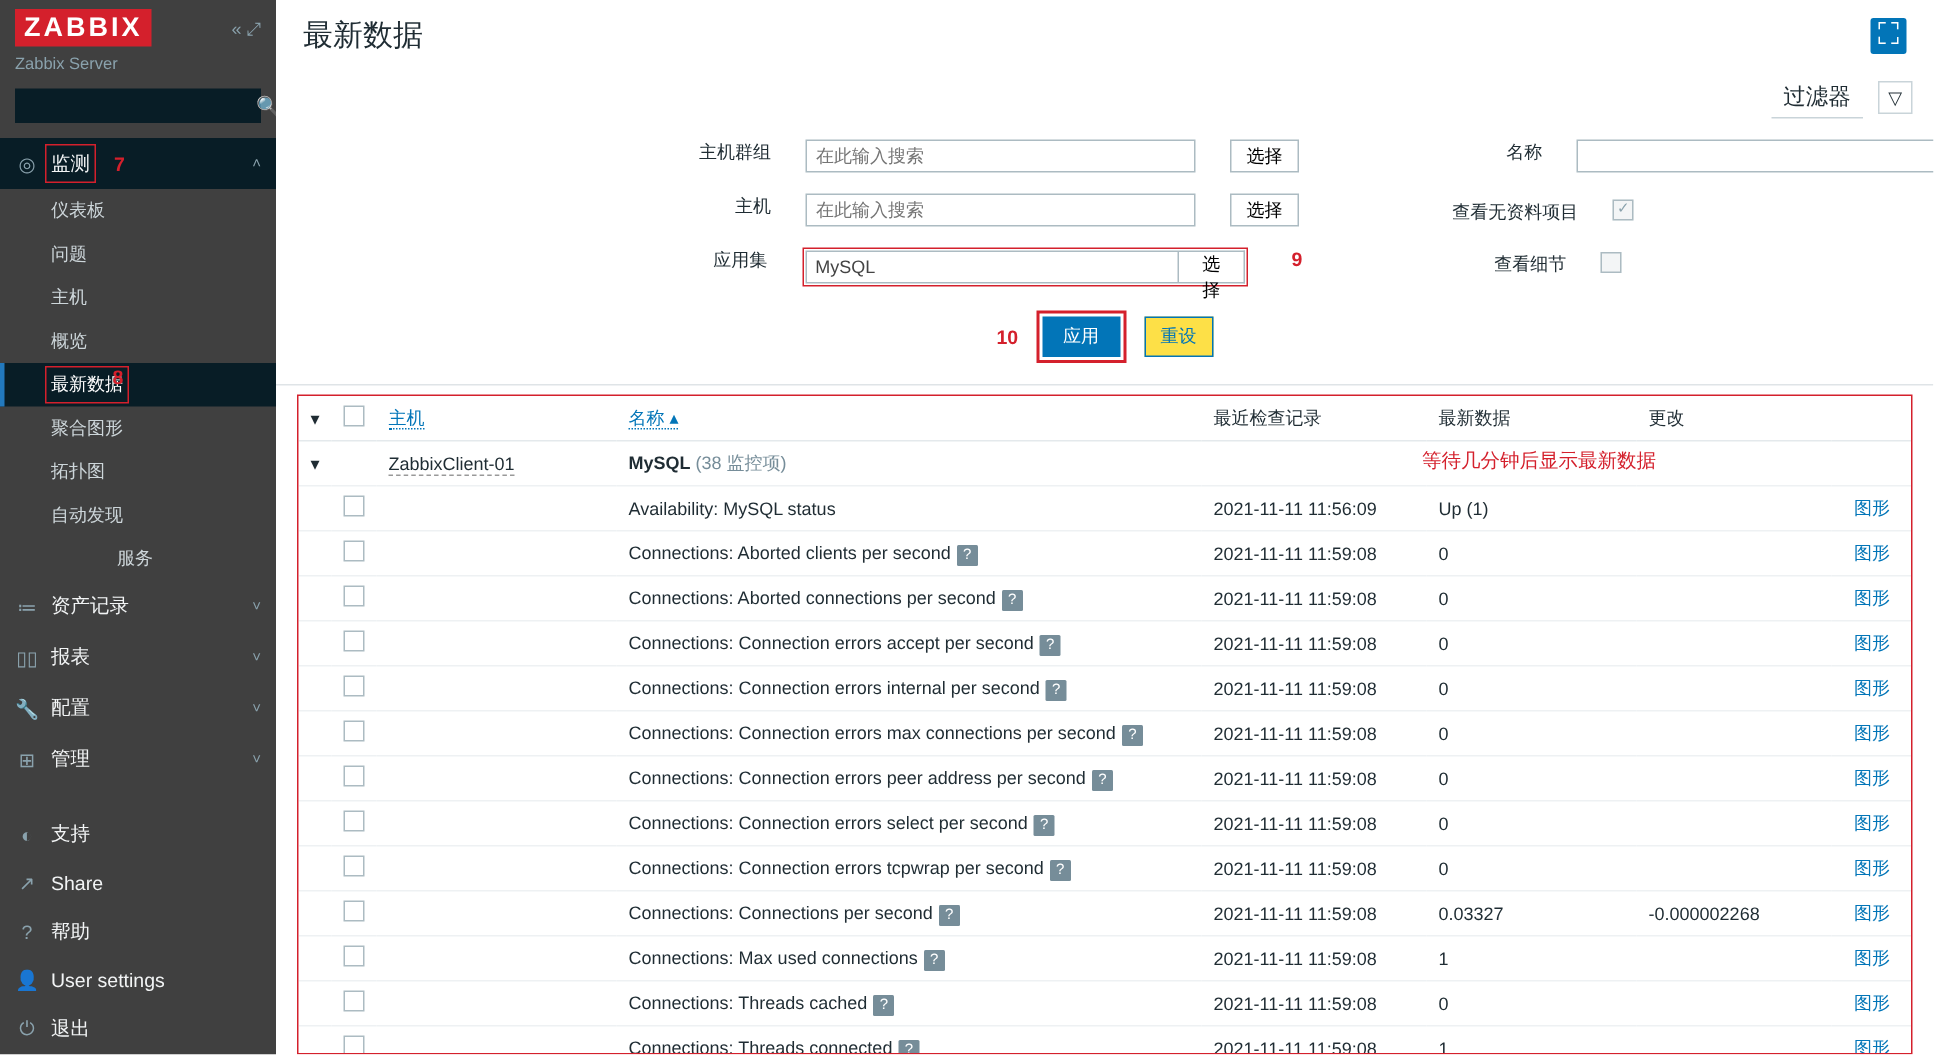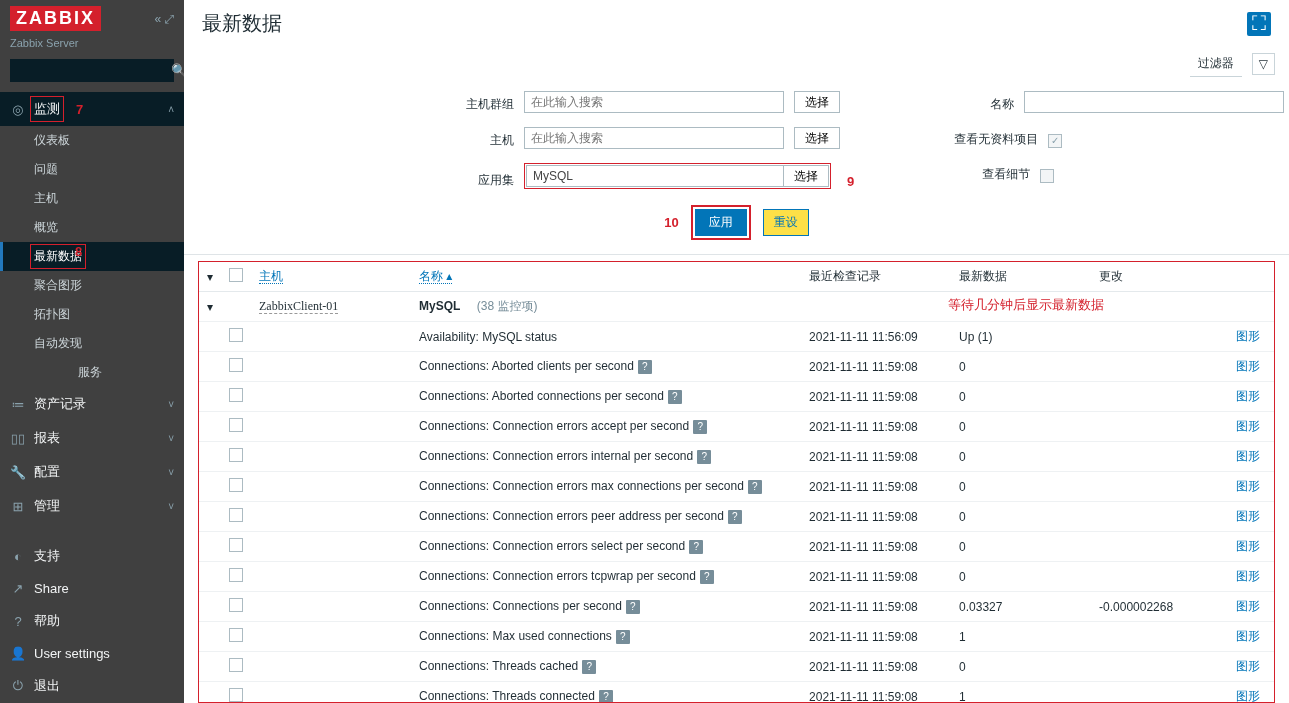--- a/index.html
+++ b/index.html
@@ -19,48 +19,48 @@
 .nav-group.active { background: #081d26; }
 .nav-group.monitor { position: relative; }
 .nav-sub { padding: 6px 10px 6px 34px; cursor: pointer; color: #cdd6da; font-size: 12px; }
 .nav-sub.active { background: #081d26; color: #fff; border-left: 3px solid #2279bd; padding-left: 31px; }
 .hl-box { position: absolute; border: 1px solid #d4202c; pointer-events: none; }
 .ann { position: absolute; color: #d4202c; font-size: 13px; font-weight: bold; }
 .main { flex: 1; display: flex; flex-direction: column; overflow: hidden; position: relative; background: #fff; }
 .pagehead { display: flex; align-items: center; padding: 10px 18px; font-size: 20px; color: #1f2c33; }
 .pagehead .fs-icon { margin-left: auto; width: 24px; height: 24px; background: #0275b8; display: flex; align-items: center; justify-content: center; color: #fff; border-radius: 2px; }
 .filterbar { display: flex; justify-content: flex-end; padding: 4px 14px 0; gap: 10px; align-items: center; }
-.filterbar .flabel { font-size: 12px; color: #1f2c33; border-bottom: 1px solid #c9d4d9; padding: 4px 8px; }
+.filterbar .flabel { font-size: 15px; color: #1f2c33; border-bottom: 1px solid #c9d4d9; padding: 4px 8px; }
 .filterbar .ficon { border: 1px solid #c9d4d9; padding: 3px 6px; color: #1f2c33; }
 .filters { border-bottom: 1px solid #dfe4e7; padding: 10px 0 14px; position: relative; }
-.frow { display: flex; align-items: flex-end; gap: 10px; padding: 4px 0; }
+.frow { display: flex; align-items: flex-start; gap: 23px; padding: 4px 0; }
 .fcol-left { display: flex; flex-direction: column; gap: 6px; margin-left: 250px; }
 .fcol-right { display: flex; flex-direction: column; gap: 10px; margin-left: 100px; }
 .fcols { display: flex; }
 .flab { width: 80px; text-align: right; font-size: 12px; color: #1f2c33; }
 .finput { width: 260px; height: 22px; border: 1px solid #acbbc2; padding: 0 6px; font-size: 12px; color: #444; background: #fff; }
 .fbtn { height: 22px; padding: 0 10px; border: 1px solid #acbbc2; background: #fff; cursor: pointer; font-size: 12px; }
 .fcheck { width: 14px; height: 14px; border: 1px solid #acbbc2; display: inline-block; vertical-align: middle; background: #f3f5f6; }
 .fcheck.checked::after { content: "✓"; font-size: 10px; color: #8aa2ad; display: block; text-align: center; line-height: 12px; }
 .factions { display: flex; gap: 12px; justify-content: center; padding-top: 12px; align-items: center; }
 .btn-primary { background: #0275b8; color: #fff; border: none; padding: 5px 14px; font-size: 12px; cursor: pointer; }
 .btn-secondary { background: #fde047; border: 1px solid #0275b8; color: #0275b8; padding: 4px 10px; font-size: 12px; cursor: pointer; }
 .hl-apply { border: 2px solid #d4202c; padding: 2px; }
 .tablewrap { flex: 1; overflow: auto; margin: 6px 14px 0; border: 1px solid #d4202c; position: relative; }
 .tbl { width: 100%; border-collapse: collapse; }
 .tbl th { text-align: left; font-weight: normal; font-size: 12px; color: #1f2c33; padding: 6px 8px; border-bottom: 1px solid #e4e9ec; }
 .tbl th a { color: #0275b8; text-decoration: none; border-bottom: 1px dotted #0275b8; }
 .tbl td { font-size: 12px; padding: 6px 8px; border-bottom: 1px solid #eef1f3; color: #1f2c33; }
-.tbl td a { color: #0275b8; text-decoration: none; font-family: Liberation Serif, serif; }
+.tbl td a { color: #0275b8; text-decoration: none; }
 .hostlink { color: #1f2c33 !important; border-bottom: 1px dashed #999; }
 .chk { width: 14px; height: 14px; border: 1px solid #acbbc2; display: inline-block; }
 .expand-col { width: 20px; text-align: center; color: #768d99; }
 .grouprow td { background: #fff; }
 .info-icn { display: inline-block; width: 14px; height: 14px; background: #768d99; color: #fff; text-align: center; font-size: 10px; line-height: 14px; border-radius: 1px; margin-left: 4px; }
-.subtle { color: #768d99; margin-left: 13px; }
+.subtle { color: #768d99; }
 .note-red { color: #d4202c; font-size: 13px; position: absolute; }
 .relbox { position: relative; display: inline-block; }
 </style>
 </head>
 <body>
 
 <div class="sidebar">
   <div class="logo-row">
     <span class="logo">ZABBIX</span>
     <span class="logo-icons">« ⤢</span>

